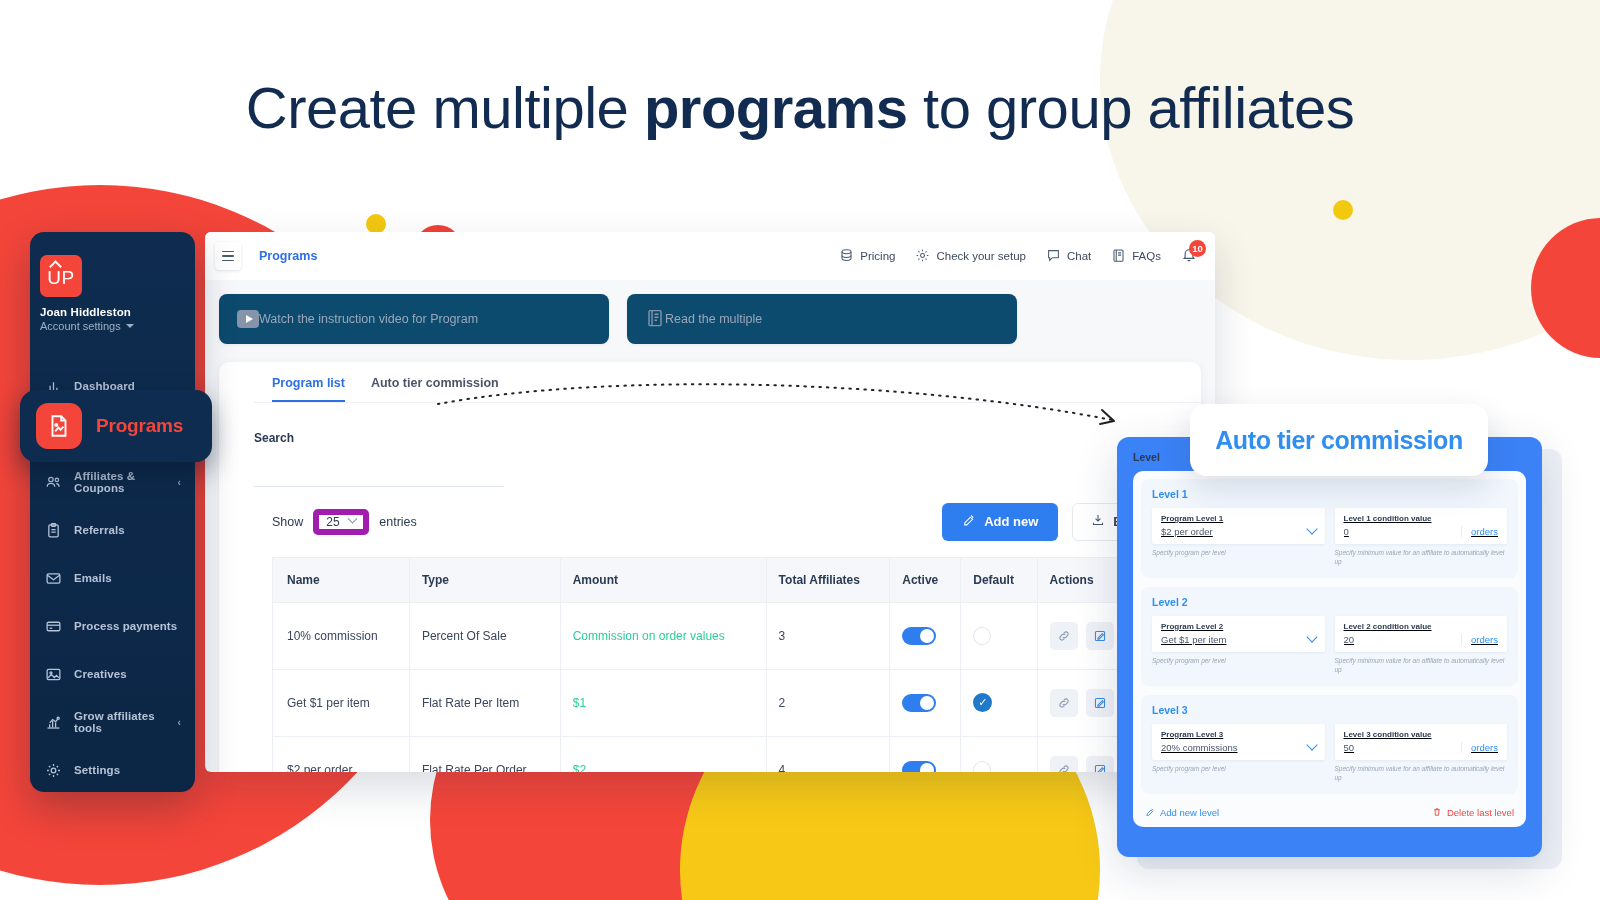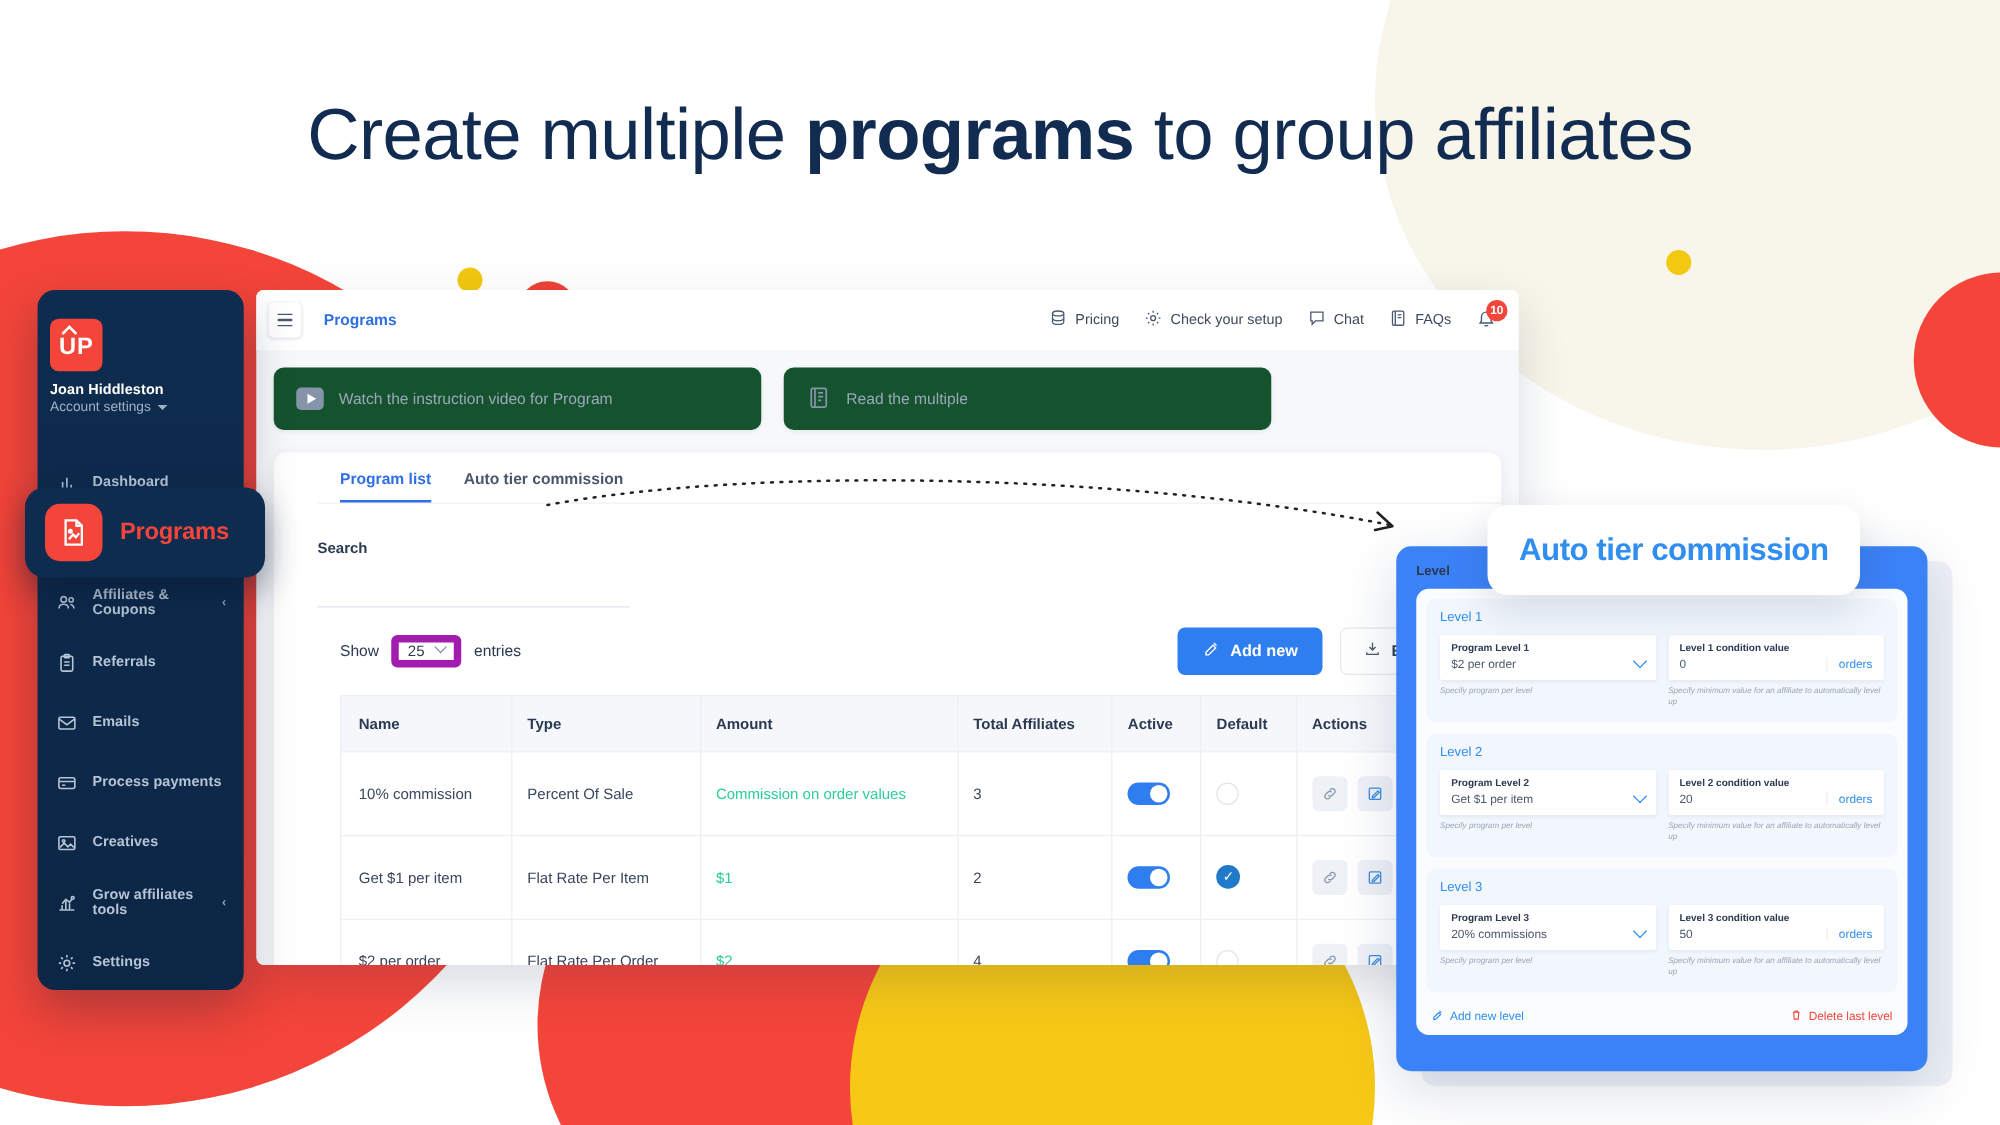--- a/index.html
+++ b/index.html
@@ -84,21 +84,21 @@
     border-radius: 14px;
     box-shadow: 0 16px 40px rgba(10,25,50,.30);
     padding: 14px 0 0 0;
     z-index: 6;
     overflow: visible;
   }
   .logo {
     width: 42px; height: 42px; margin: 9px 0 0 10px;
     background: #f4453a; border-radius: 7px;
     display: flex; align-items: center; justify-content: center;
-    color: #fff; font-weight: 700; font-size: 19px; letter-spacing: .5px;
+    color: #fff; font-weight: 400; font-size: 19px; letter-spacing: .5px;
     position: relative;
   }
   .logo .caret {
     position: absolute; left: 11px; top: 7px;
     width: 9px; height: 9px;
     border-left: 2.4px solid #fff; border-top: 2.4px solid #fff;
     transform: rotate(45deg);
   }
   .logo .txt { margin-top: 4px; }
   .user-name {
@@ -166,22 +166,22 @@
     min-width: 17px; height: 17px; padding: 0 3px;
     background: #f4453a; color: #fff; border-radius: 9px;
     font-size: 9.5px; font-weight: 700;
     display: flex; align-items: center; justify-content: center;
   }
 
   
   .content { position: absolute; left: 0; top: 48px; width: 1010px; bottom: 0; padding: 14px 14px 0 14px; }
   .help-row { display: flex; gap: 18px; }
   .help-card {
-    height: 50px; background: #14532d; border-radius: 8px;
-    display: flex; align-items: center; gap: 12px; padding-left: 18px;
+    height: 50px; background: #0c4a6e; border-radius: 8px;
+    display: flex; align-items: center; padding-left: 18px;
     color: #9aa7bb; font-size: 12.5px;
     box-shadow: 0 1px 3px rgba(30,50,90,.07);
   }
   .help-card.a { width: 390px; }
   .help-card.b { width: 390px; }
   .play-ico {
     width: 22px; height: 18px; background: #8594a9; border-radius: 4px;
     display: flex; align-items: center; justify-content: center;
   }
   .play-ico i {
@@ -264,27 +264,27 @@
     width: 425px; height: 420px;
     background: #3b82f6; border-radius: 12px;
     box-shadow: 0 14px 44px rgba(25,45,85,.16);
     padding: 14px 16px 10px 16px;
     z-index: 10;
     overflow: hidden;
   }
   .tier-label { font-size: 10.5px; font-weight: 700; color: #2b3a52; margin-bottom: 8px; }
   .tier-body { background: #fbfcfe; border-radius: 10px; padding: 8px; }
   .level-card { background: #f2f7fd; border-radius: 8px; padding: 9px 11px 11px 11px; margin-bottom: 9px; }
-  .level-title { color: #2f8ef0; font-size: 10.5px; font-weight: 400; margin-bottom: 8px; }
+  .level-title { color: #2f8ef0; font-size: 10.5px; font-weight: 700; margin-bottom: 8px; }
   .level-fields { display: flex; gap: 10px; }
   .field { flex: 1; }
   .field-box {
     background: #fff; border-radius: 2px; padding: 6px 9px 7px 9px;
     box-shadow: 0 1px 3px rgba(30,50,90,.07);
-    display: flex; align-items: flex-end;
+    display: flex; align-items: flex-end; text-decoration: underline;
   }
   .field-inner { flex: 1; min-width: 0; }
   .field-lbl { font-size: 8px; font-weight: 700; color: #2b3a52; margin-bottom: 3px; }
   .field-val { font-size: 9.5px; color: #4a5669; white-space: nowrap; overflow: hidden; text-overflow: ellipsis; }
   .field-chev { width: 8px; height: 8px; border-right: 1.5px solid #2f8ef0; border-bottom: 1.5px solid #2f8ef0; transform: rotate(45deg); margin-bottom: 4px; }
   .field-suffix {
     font-size: 9.5px; color: #2f8ef0; padding-left: 9px; border-left: 1px solid #eaeef4; margin-left: 6px;
   }
   .field-help { font-size: 6.5px; color: #9aa5b5; font-style: italic; margin-top: 4px; line-height: 1.45; }
   .tier-footer { display: flex; justify-content: space-between; align-items: center; padding: 4px 4px 0 4px; }

